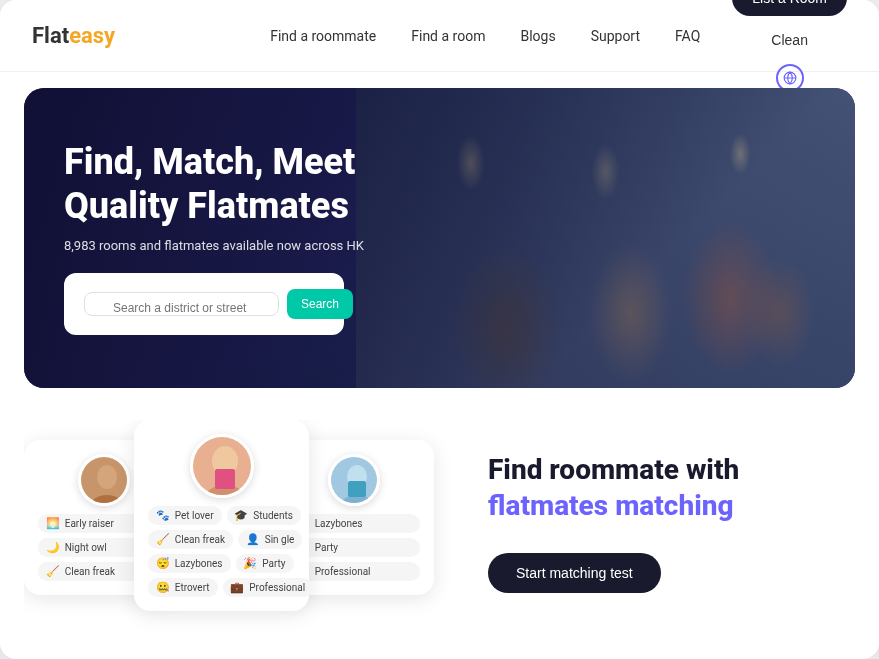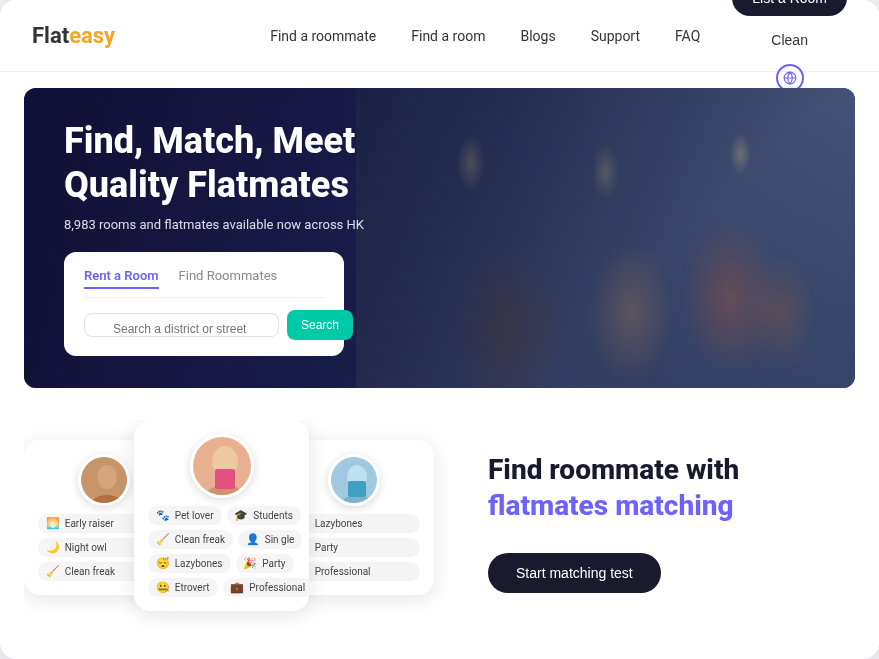--- a/index.html
+++ b/index.html
@@ -83,21 +83,21 @@
       justify-content: center;
       cursor: pointer;
       color: #6c63ff;
       font-size: 14px;
     }
 
     
     .hero {
       position: relative;
       margin: 16px 24px;
-      border-radius: 12px;
+      border-radius: 20px;
       overflow: hidden;
       height: 300px;
       background: linear-gradient(135deg, #1a1a4e 0%, #2a2a6e 40%, #1a3a5e 70%, #2a4a6e 100%);
     }
     .hero-bg-overlay {
       position: absolute;
       inset: 0;
       background: linear-gradient(to right, rgba(15,15,50,0.85) 0%, rgba(15,15,50,0.5) 50%, rgba(15,15,50,0.1) 100%);
       z-index: 1;
     }
@@ -359,24 +359,20 @@
       <div class="hero-people"></div>
       <div class="hero-lights"></div>
     </div>
     <div class="hero-content">
       <h1 class="hero-title">
         <span>Find, Match, Meet</span><br>
         <span>Quality Flatmates</span>
       </h1>
       <p class="hero-subtitle">8,983 rooms and flatmates available now across HK</p>
       <div class="search-card">
-        <div class="search-tabs">
-          <div class="search-tab active">Rent a Room</div>
-          <div class="search-tab">Find Roommates</div>
-        </div>
         <div class="search-input-row">
           <div class="search-input-wrap">
             <span class="search-input-icon">
               <svg width="10" height="10" viewBox="0 0 24 24" fill="none" stroke="#aaa" stroke-width="2.5">
                 <circle cx="11" cy="11" r="8"></circle>
                   <line x1="21" y1="21" x2="16.65" y2="16.65"></line>
               </svg>
             </span>
             <input class="search-input" type="text" placeholder="Search a district or street" style="">
           </div>

